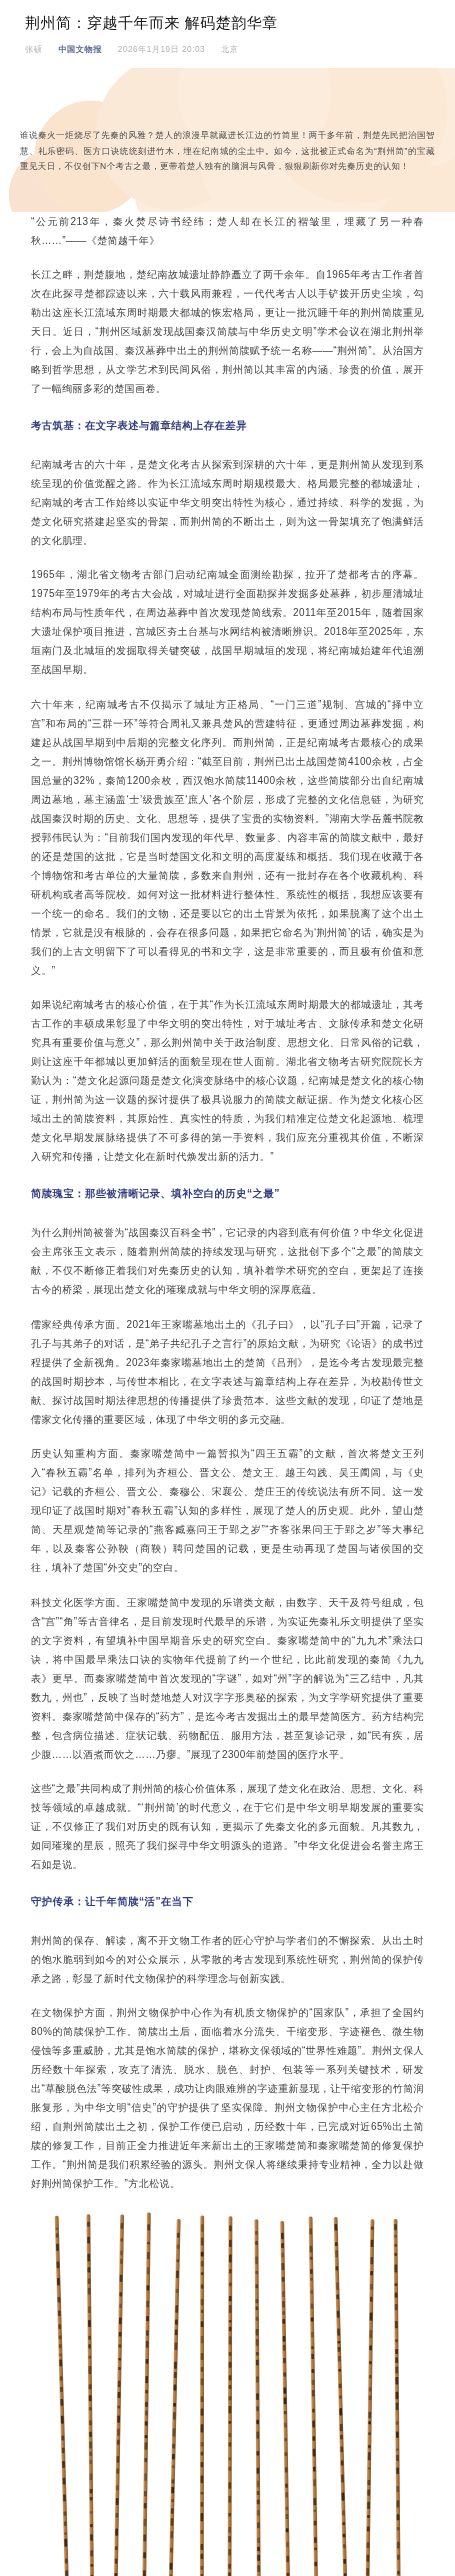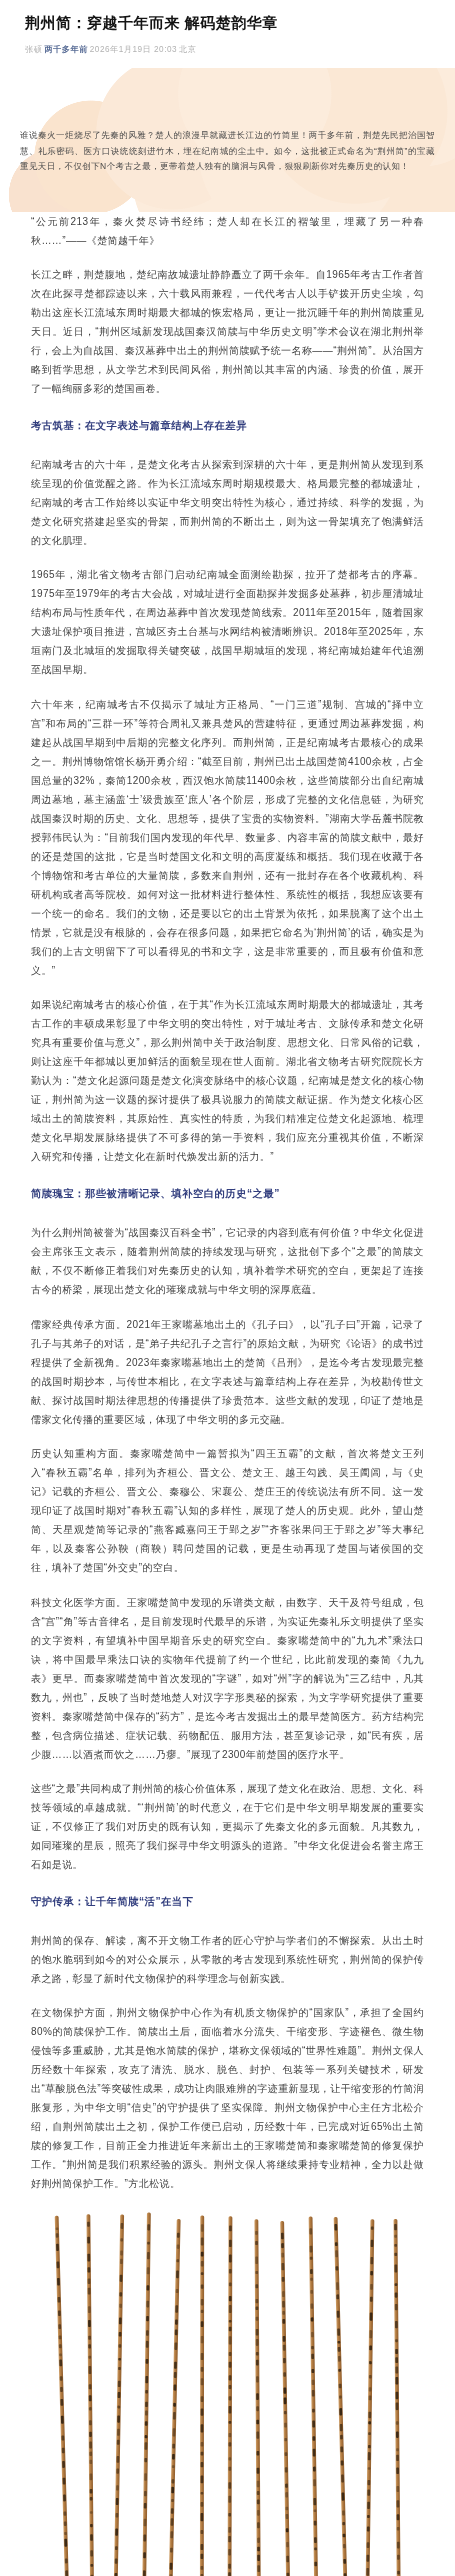--- a/index.html
+++ b/index.html
@@ -1,20 +1,20 @@
 <!DOCTYPE html>
 <html style="font-size:8.2px"><head>
 <meta charset="utf-8">
 <style>
   html,body{margin:0;padding:0;background:#ffffff;}
   body{font-family:"Liberation Sans","DejaVu Sans",sans-serif;}
   .page{width:455px;margin:0 auto;background:#fff;overflow:hidden;}
   .header{padding:13.4px 25px 0;}
-  .title{font-size:15px;line-height:1.35;margin:0 0 10.3px;color:#141414;font-weight:700;letter-spacing:0.5px;}
-  .byline{font-size:8.2px;color:#b2b2b2;display:flex;gap:2px;align-items:baseline;letter-spacing:0.5px;}
+  .title{font-size:15px;line-height:1.35;margin:0 0 10.3px;color:#141414;font-weight:400;letter-spacing:0.5px;}
+  .byline{font-size:8.2px;color:#b2b2b2;display:flex;gap:16px;align-items:baseline;letter-spacing:0.5px;}
   .byline .account{color:#576b95;font-weight:600;}
   
   .hero{position:relative;margin-top:13.4px;padding:60px 20px 37px;}
   .hero-blob{position:absolute;inset:0;pointer-events:none;
     background:
       radial-gradient(circle 77px at 56% 18%, #fcecdc 0 99%, transparent 100%),
       radial-gradient(circle 93px at 78% 30%, #fbe8d5 0 99%, transparent 100%),
       radial-gradient(circle 67px at 93% 22%, #fcecdc 0 99%, transparent 100%),
       radial-gradient(circle 103px at 66% 55%, #fcecdc 0 99%, transparent 100%),
       radial-gradient(circle 77px at 38% 45%, #fbe9d8 0 99%, transparent 100%),
@@ -47,21 +47,21 @@
 </style>
 </head>
 <body>
 
 <div class="page">
 
   <div class="header">
     <h1 class="title">荆州简：穿越千年而来 解码楚韵华章</h1>
     <div class="byline">
       <span>张硕</span>
-      <span class="account">两千多年前</span>
+      <span class="account">中国文物报</span>
       <span>2026年1月19日 20:03</span>
       <span>北京</span>
     </div>
   </div>
 
   <div class="hero">
     <div class="hero-blob"></div>
     <p>谁说秦火一炬烧尽了先秦的风雅？楚人的浪漫早就藏进长江边的竹简里！两千多年前，荆楚先民把治国智慧、礼乐密码、医方口诀统统刻进竹木，埋在纪南城的尘土中。如今，这批被正式命名为“荆州简”的宝藏重见天日，不仅创下N个考古之最，更带着楚人独有的脑洞与风骨，狠狠刷新你对先秦历史的认知！</p>
   </div>
 

